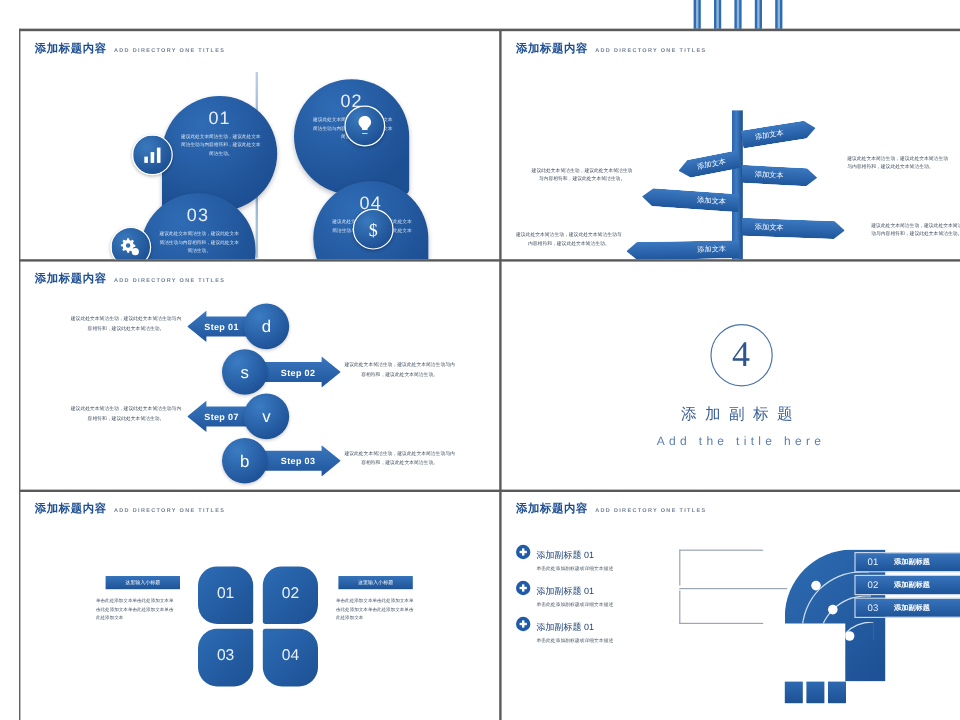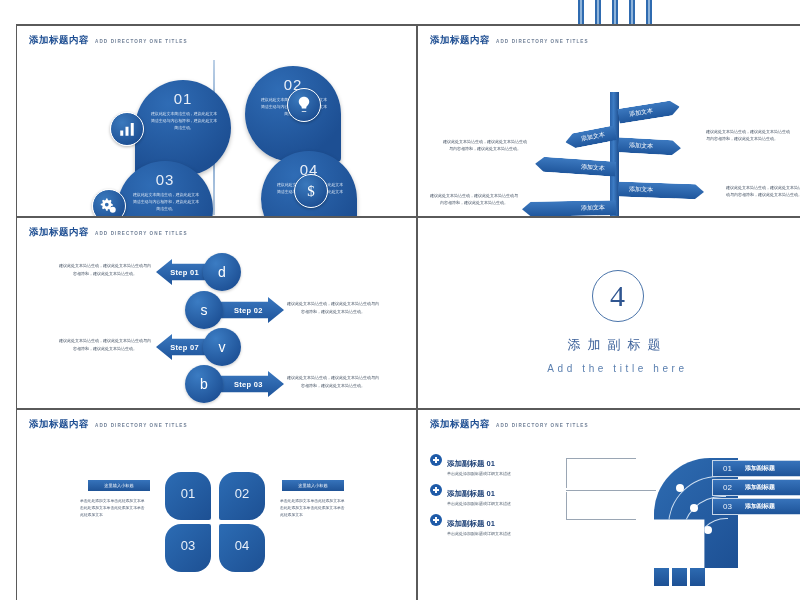--- a/index.html
+++ b/index.html
@@ -203,21 +203,21 @@
   .li { position: absolute; display: flex; gap: 5px; align-items: flex-start; }
   .li .plus {
     width: 12px; height: 12px; border-radius: 50%; flex: 0 0 12px;
     background: #1f5ba8; position: relative; margin-top: 2px;
   }
   .li .plus::before, .li .plus::after {
     content: ""; position: absolute; background: #fff;
   }
   .li .plus::before { left: 3px; top: 5.2px; width: 6px; height: 1.6px; }
   .li .plus::after  { left: 5.2px; top: 3px; width: 1.6px; height: 6px; }
-  .li .h { font-size: 7.5px; font-weight: 700; color: #1b3f76; white-space: nowrap; text-align: right; }
+  .li .h { font-size: 7.5px; font-weight: 400; color: #1b3f76; white-space: nowrap; text-align: right; }
   .li .d { font-size: 4px; color: #4a5868; margin-top: 1px; white-space: nowrap; }
   .l1 { left: 12px; top: 42px; }
   .l2 { left: 12px; top: 72px; }
   .l3 { left: 12px; top: 102px; }
 
   .connector { position: absolute; border: 1px solid #9aa6b4; border-right: none; }
   .cn1 { left: 148px; top: 48px;  width: 70px; height: 30px; border-bottom: none; }
   .cn2 { left: 148px; top: 80px;  width: 90px; height: 1px;  border-top: 1px solid #9aa6b4; border-bottom: none; border-left: none;}
   .cn3 { left: 148px; top: 82px;  width: 70px; height: 28px; border-top: none; }
 

